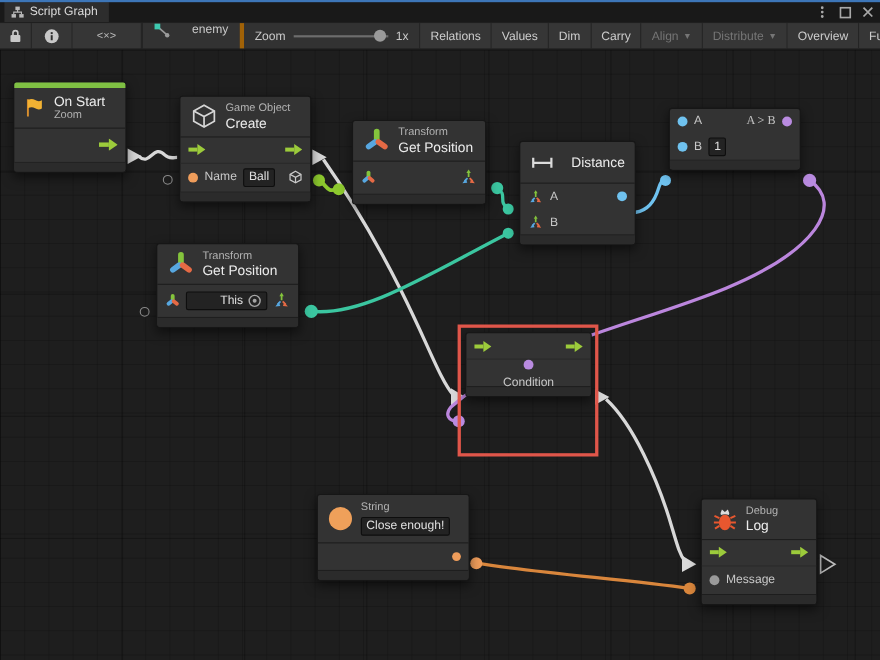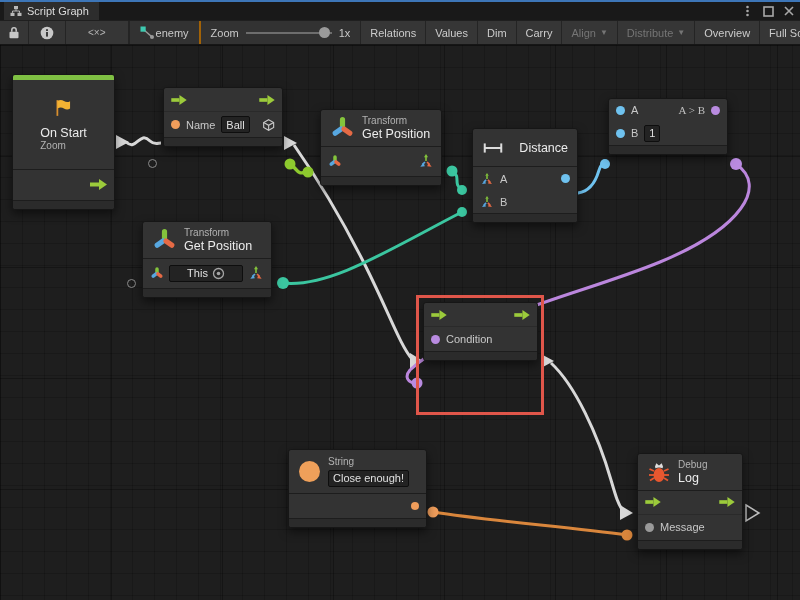--- a/index.html
+++ b/index.html
@@ -12,21 +12,21 @@
   .tab span{font-size:11px;color:#dcdcdc;white-space:nowrap;}
   .wincontrols{position:absolute;right:4px;top:1px;display:flex;gap:7px;align-items:center;height:16px;}
   .wbtn{width:14px;height:14px;display:flex;align-items:center;justify-content:center;}
   
   .toolbar{position:absolute;left:0;top:20px;width:800px;height:25px;background:#2b2b2b;border-top:1px solid #1f1f1f;border-bottom:1px solid #161616;z-index:5;display:flex;align-items:stretch;}
   .tbtn{background:#363636;border-right:1px solid #242424;display:flex;align-items:center;justify-content:center;padding:5px 9px;color:#cccccc;font-size:11px;white-space:nowrap;}
   .tbtn.icononly{padding:0 8px;}
   .tbtn.dim{color:#757575;}
   .tbtn .caret{font-size:8px;margin-left:4px;color:#757575;}
   .tgap{width:14px;background:#2b2b2b;border-right:1px solid #242424;}
-  .graphseg{display:flex;align-items:center;gap:1px;background:#323232;padding:0 10px;border-right:2px solid #a16207;}
+  .graphseg{display:flex;align-items:flex-start;gap:20px;background:#323232;padding:0 10px;border-right:4px solid #a16207;}
   .graphseg span{font-size:11px;color:#c9c9c9;}
   .zoomseg{display:flex;align-items:center;gap:7px;background:#323232;padding:0 10px;border-right:1px solid #242424;}
   .zoomseg .zlabel{font-size:11px;color:#c9c9c9;}
   .ztrack{width:86px;height:2px;background:#6d6d6d;position:relative;}
   .zhandle{position:absolute;right:2px;top:-5px;width:11px;height:11px;border-radius:50%;background:#9a9a9a;}
   .zval{font-size:11px;color:#c9c9c9;}
   
   .canvas{position:absolute;left:0;top:45px;width:800px;height:555px;background-color:#1e1e1e;
     background-image:
       linear-gradient(rgba(0,0,0,.30) 1px,transparent 1px),
@@ -189,41 +189,51 @@
         <circle cx="627" cy="490" r="5.5" fill="#d9863c"></circle>
 
       <polygon points="746,460 759,468 746,476" fill="none" stroke="#bdbdbd" stroke-width="1.5"></polygon>
     </svg>
 
     <div class="hollow" style="left:148px;top:114px;"></div>
     <div class="hollow" style="left:127px;top:234px;"></div>
 
     <div class="node" style="left:12px;top:29px;width:103px;">
       <div class="colorbar"></div>
-      <div class="head" style="padding:17px 8px;flex-direction:column;">
+      <div class="head" style="padding:5px 8px;">
         <svg width="21" height="22" viewBox="0 0 24 24">
             <path d="M5 3 V21" stroke="#d98f2e" stroke-width="2"></path>
             <path d="M5 4 q4 -2.2 7.5 0 q3.5 2.2 7 .2 v8.5 q-3.5 2 -7 -.2 q-3.5 -2.2 -7.5 0 z" fill="#f2b233"></path>
           </svg>
         <div class="titles">
           <span class="ntitle">On Start</span>
           <span class="ntype">Zoom</span>
         </div>
       </div>
       <div class="row" style="height:30px;">
         <span class="flex1"></span>
         <svg width="17" height="11" viewBox="0 0 17 11">
             <rect x="0" y="3.5" width="9" height="4" fill="#9ccb3b"></rect>
             <polygon points="9,0 17,5.5 9,11" fill="#9ccb3b"></polygon>
           </svg>
       </div>
       <div class="nodefooter"></div>
     </div>
 
     <div class="node" style="left:163px;top:42px;width:120px;">
+      <div class="head">
+        <svg width="25" height="25" viewBox="0 0 24 24">
+            <path d="M12 2.5 L21 7.5 V16.5 L12 21.5 L3 16.5 V7.5 Z" fill="none" stroke="#d6d6d6" stroke-width="1.5"></path>
+            <path d="M3 7.5 L12 12.5 L21 7.5 M12 12.5 V21.5" stroke="#d6d6d6" fill="none" stroke-width="1.5"></path>
+          </svg>
+        <div class="titles">
+          <span class="ntype">Game Object</span>
+          <span class="ntitle">Create</span>
+        </div>
+      </div>
       <div class="row rowsep" style="height:24px;">
         <svg width="16" height="10" viewBox="0 0 17 11">
             <rect x="0" y="3.5" width="9" height="4" fill="#9ccb3b"></rect>
             <polygon points="9,0 17,5.5 9,11" fill="#9ccb3b"></polygon>
           </svg>
         <span class="flex1"></span>
         <svg width="16" height="10" viewBox="0 0 17 11">
             <rect x="0" y="3.5" width="9" height="4" fill="#9ccb3b"></rect>
             <polygon points="9,0 17,5.5 9,11" fill="#9ccb3b"></polygon>
           </svg>
@@ -355,21 +365,21 @@
         </div>
       </div>
       <div class="row" style="height:29px;gap:5px;">
         <svg width="14" height="14" viewBox="0 0 24 24">
             <g stroke-linecap="round" stroke-width="6">
               <line x1="12" y1="11" x2="12" y2="5" stroke="#84c43c"></line>
               <line x1="10.5" y1="13.5" x2="5.5" y2="17.5" stroke="#57a7e0"></line>
               <line x1="13.5" y1="13.5" x2="18.5" y2="17.5" stroke="#e56a45"></line>
             </g>
           </svg>
-        <div class="field" style="flex:1;justify-content:center;">
+        <div class="field" style="flex:1;justify-content:flex-end;">
           <span>This</span>
           <svg width="13" height="13" viewBox="0 0 13 13">
               <circle cx="6.5" cy="6.5" r="5" fill="none" stroke="#a5a5a5" stroke-width="1.3"></circle>
               <circle cx="6.5" cy="6.5" r="1.8" fill="#a5a5a5"></circle>
             </svg>
         </div>
         <svg width="16" height="16" viewBox="0 0 24 24">
             <g fill="none" stroke-width="2.4">
               <line x1="12" y1="12" x2="12" y2="6" stroke="#84c43c"></line>
               <line x1="10.5" y1="13.5" x2="6.5" y2="17.5" stroke="#57a7e0"></line>
@@ -389,21 +399,21 @@
         <svg width="16" height="10" viewBox="0 0 17 11">
             <rect x="0" y="3.5" width="9" height="4" fill="#9ccb3b"></rect>
             <polygon points="9,0 17,5.5 9,11" fill="#9ccb3b"></polygon>
           </svg>
         <span class="flex1"></span>
         <svg width="16" height="10" viewBox="0 0 17 11">
             <rect x="0" y="3.5" width="9" height="4" fill="#9ccb3b"></rect>
             <polygon points="9,0 17,5.5 9,11" fill="#9ccb3b"></polygon>
           </svg>
       </div>
-      <div class="row" style="height:24px;">
+      <div class="row" style="height:24px;flex-direction:column;">
         <span class="dot" style="background:#b98be0;"></span>
         <span class="plabel">Condition</span>
       </div>
       <div class="nodefooter"></div>
     </div>
 
     <div class="node" style="left:288px;top:404px;width:139px;">
       <div class="head" style="padding:6px 9px;">
         <svg width="23" height="23" viewBox="0 0 23 23">
             <circle cx="11.5" cy="11.5" r="10.5" fill="#efa05a"></circle>

